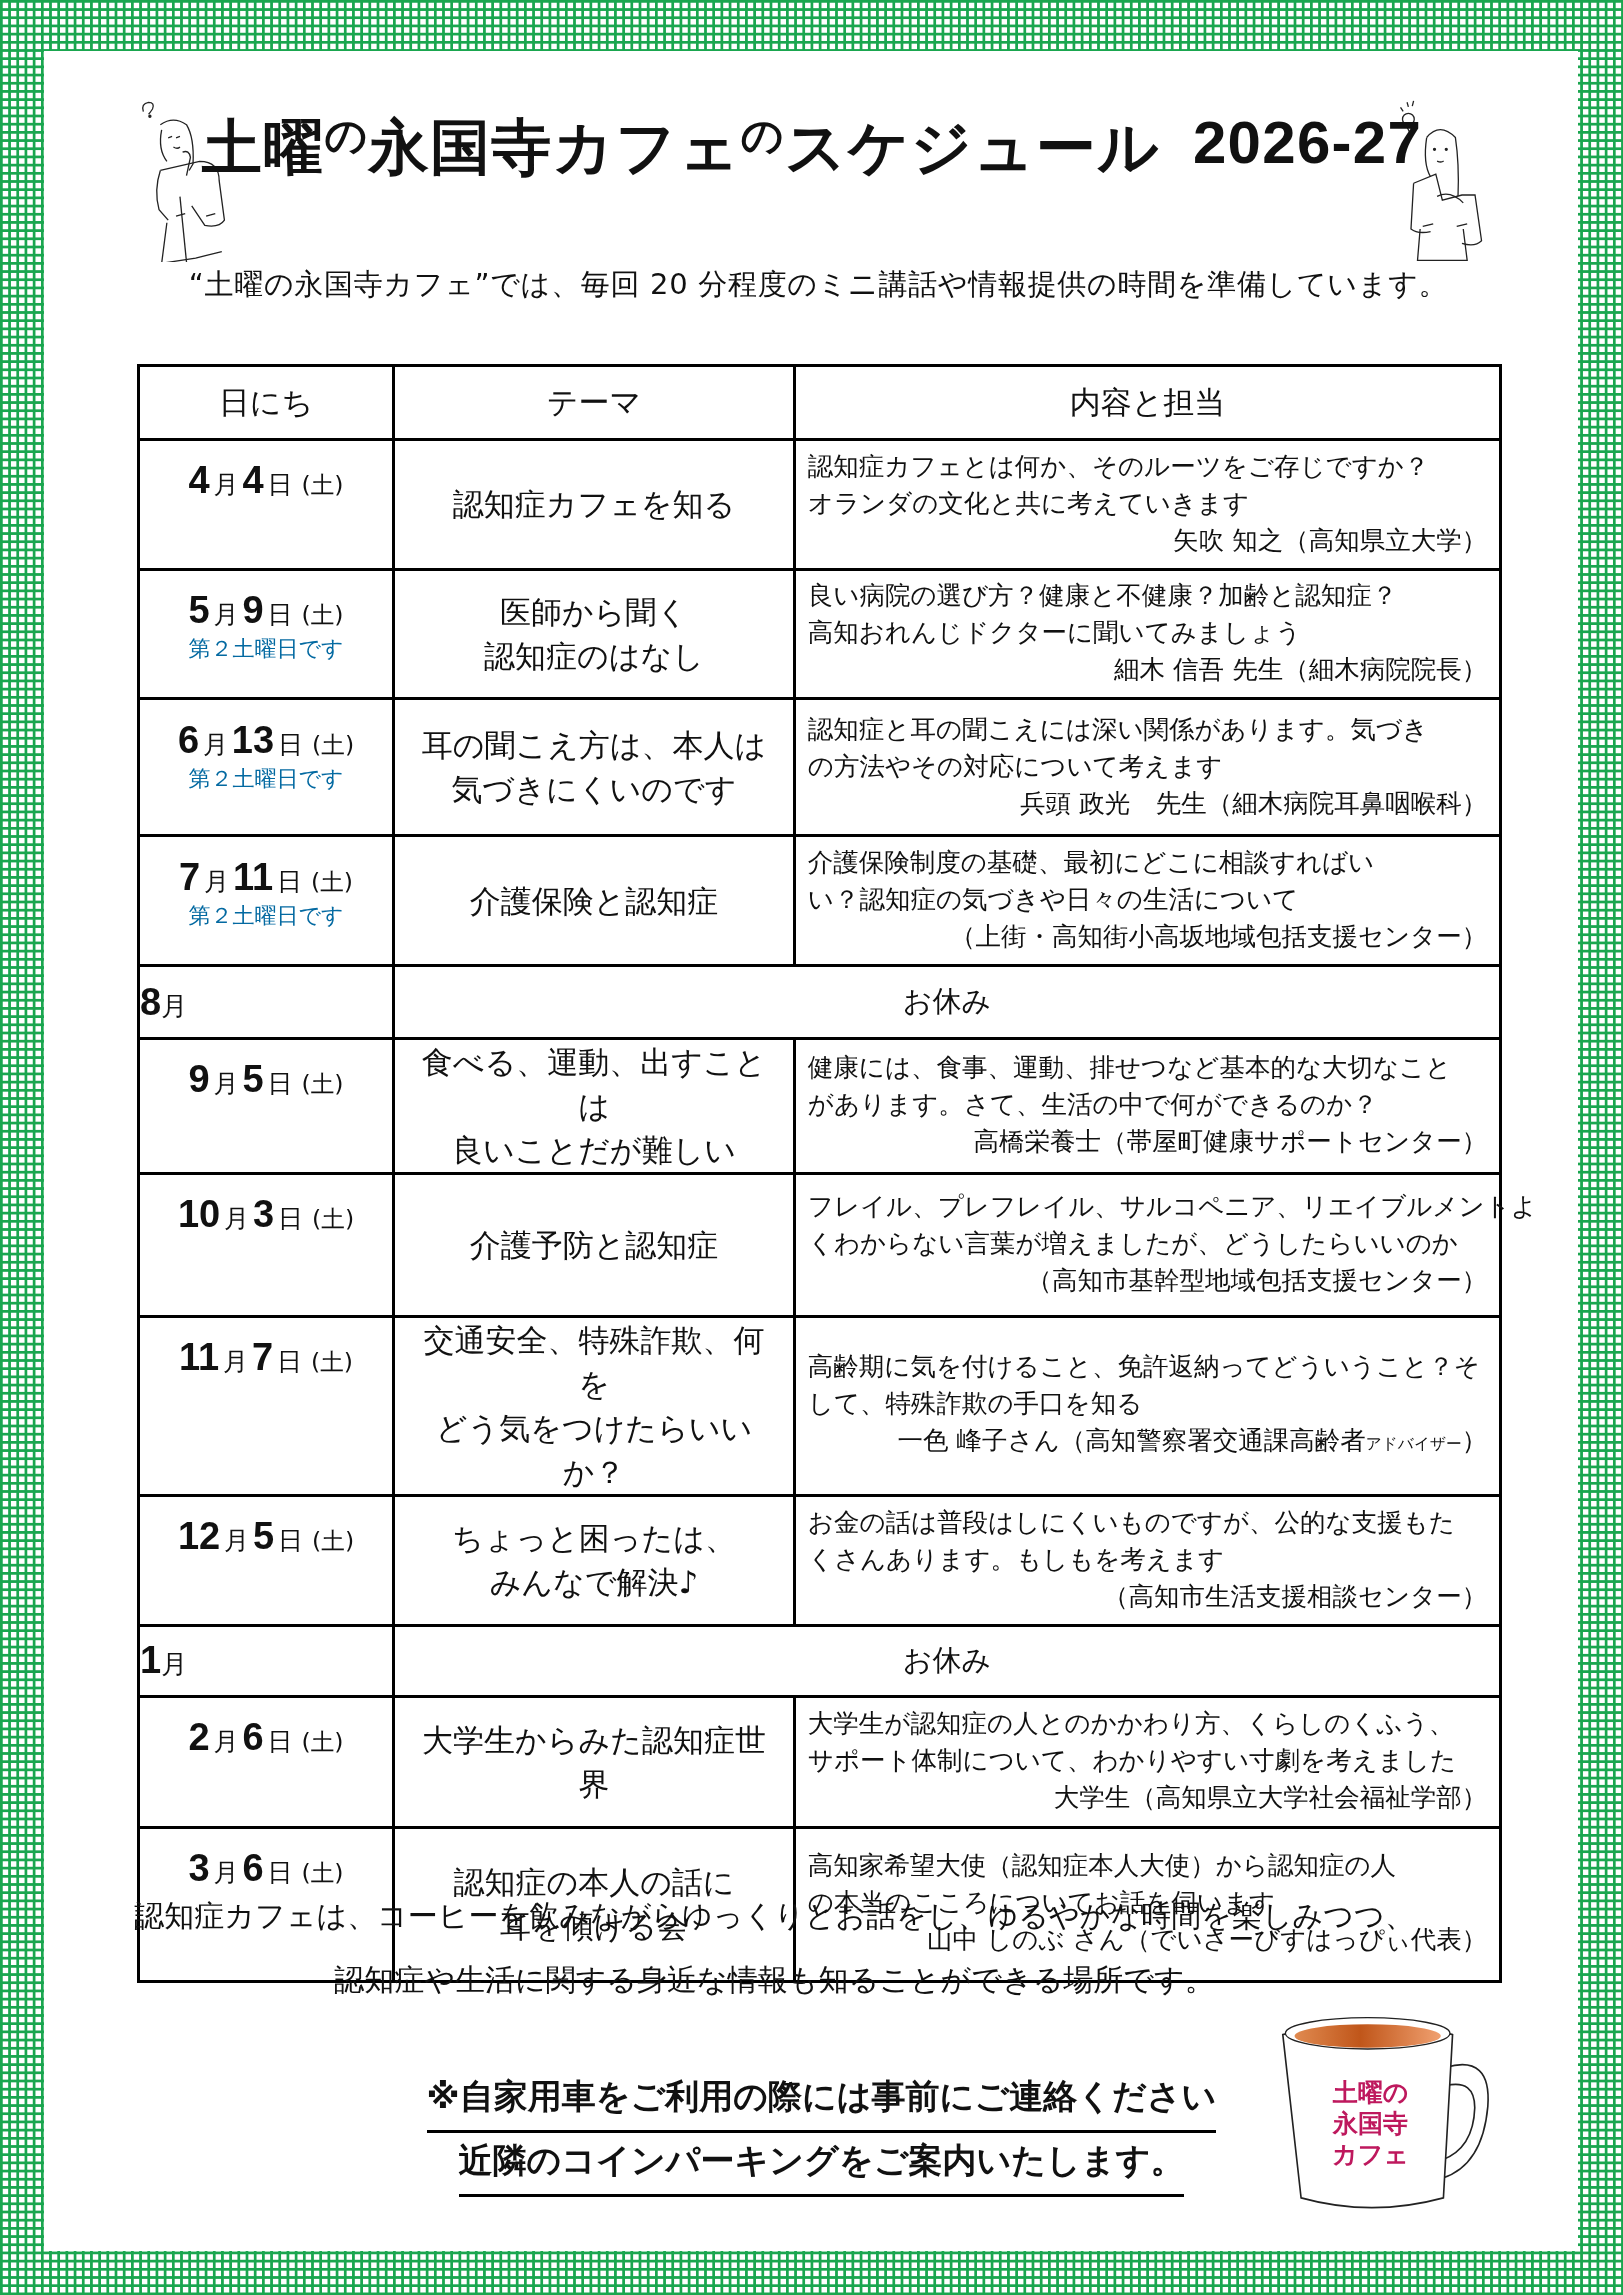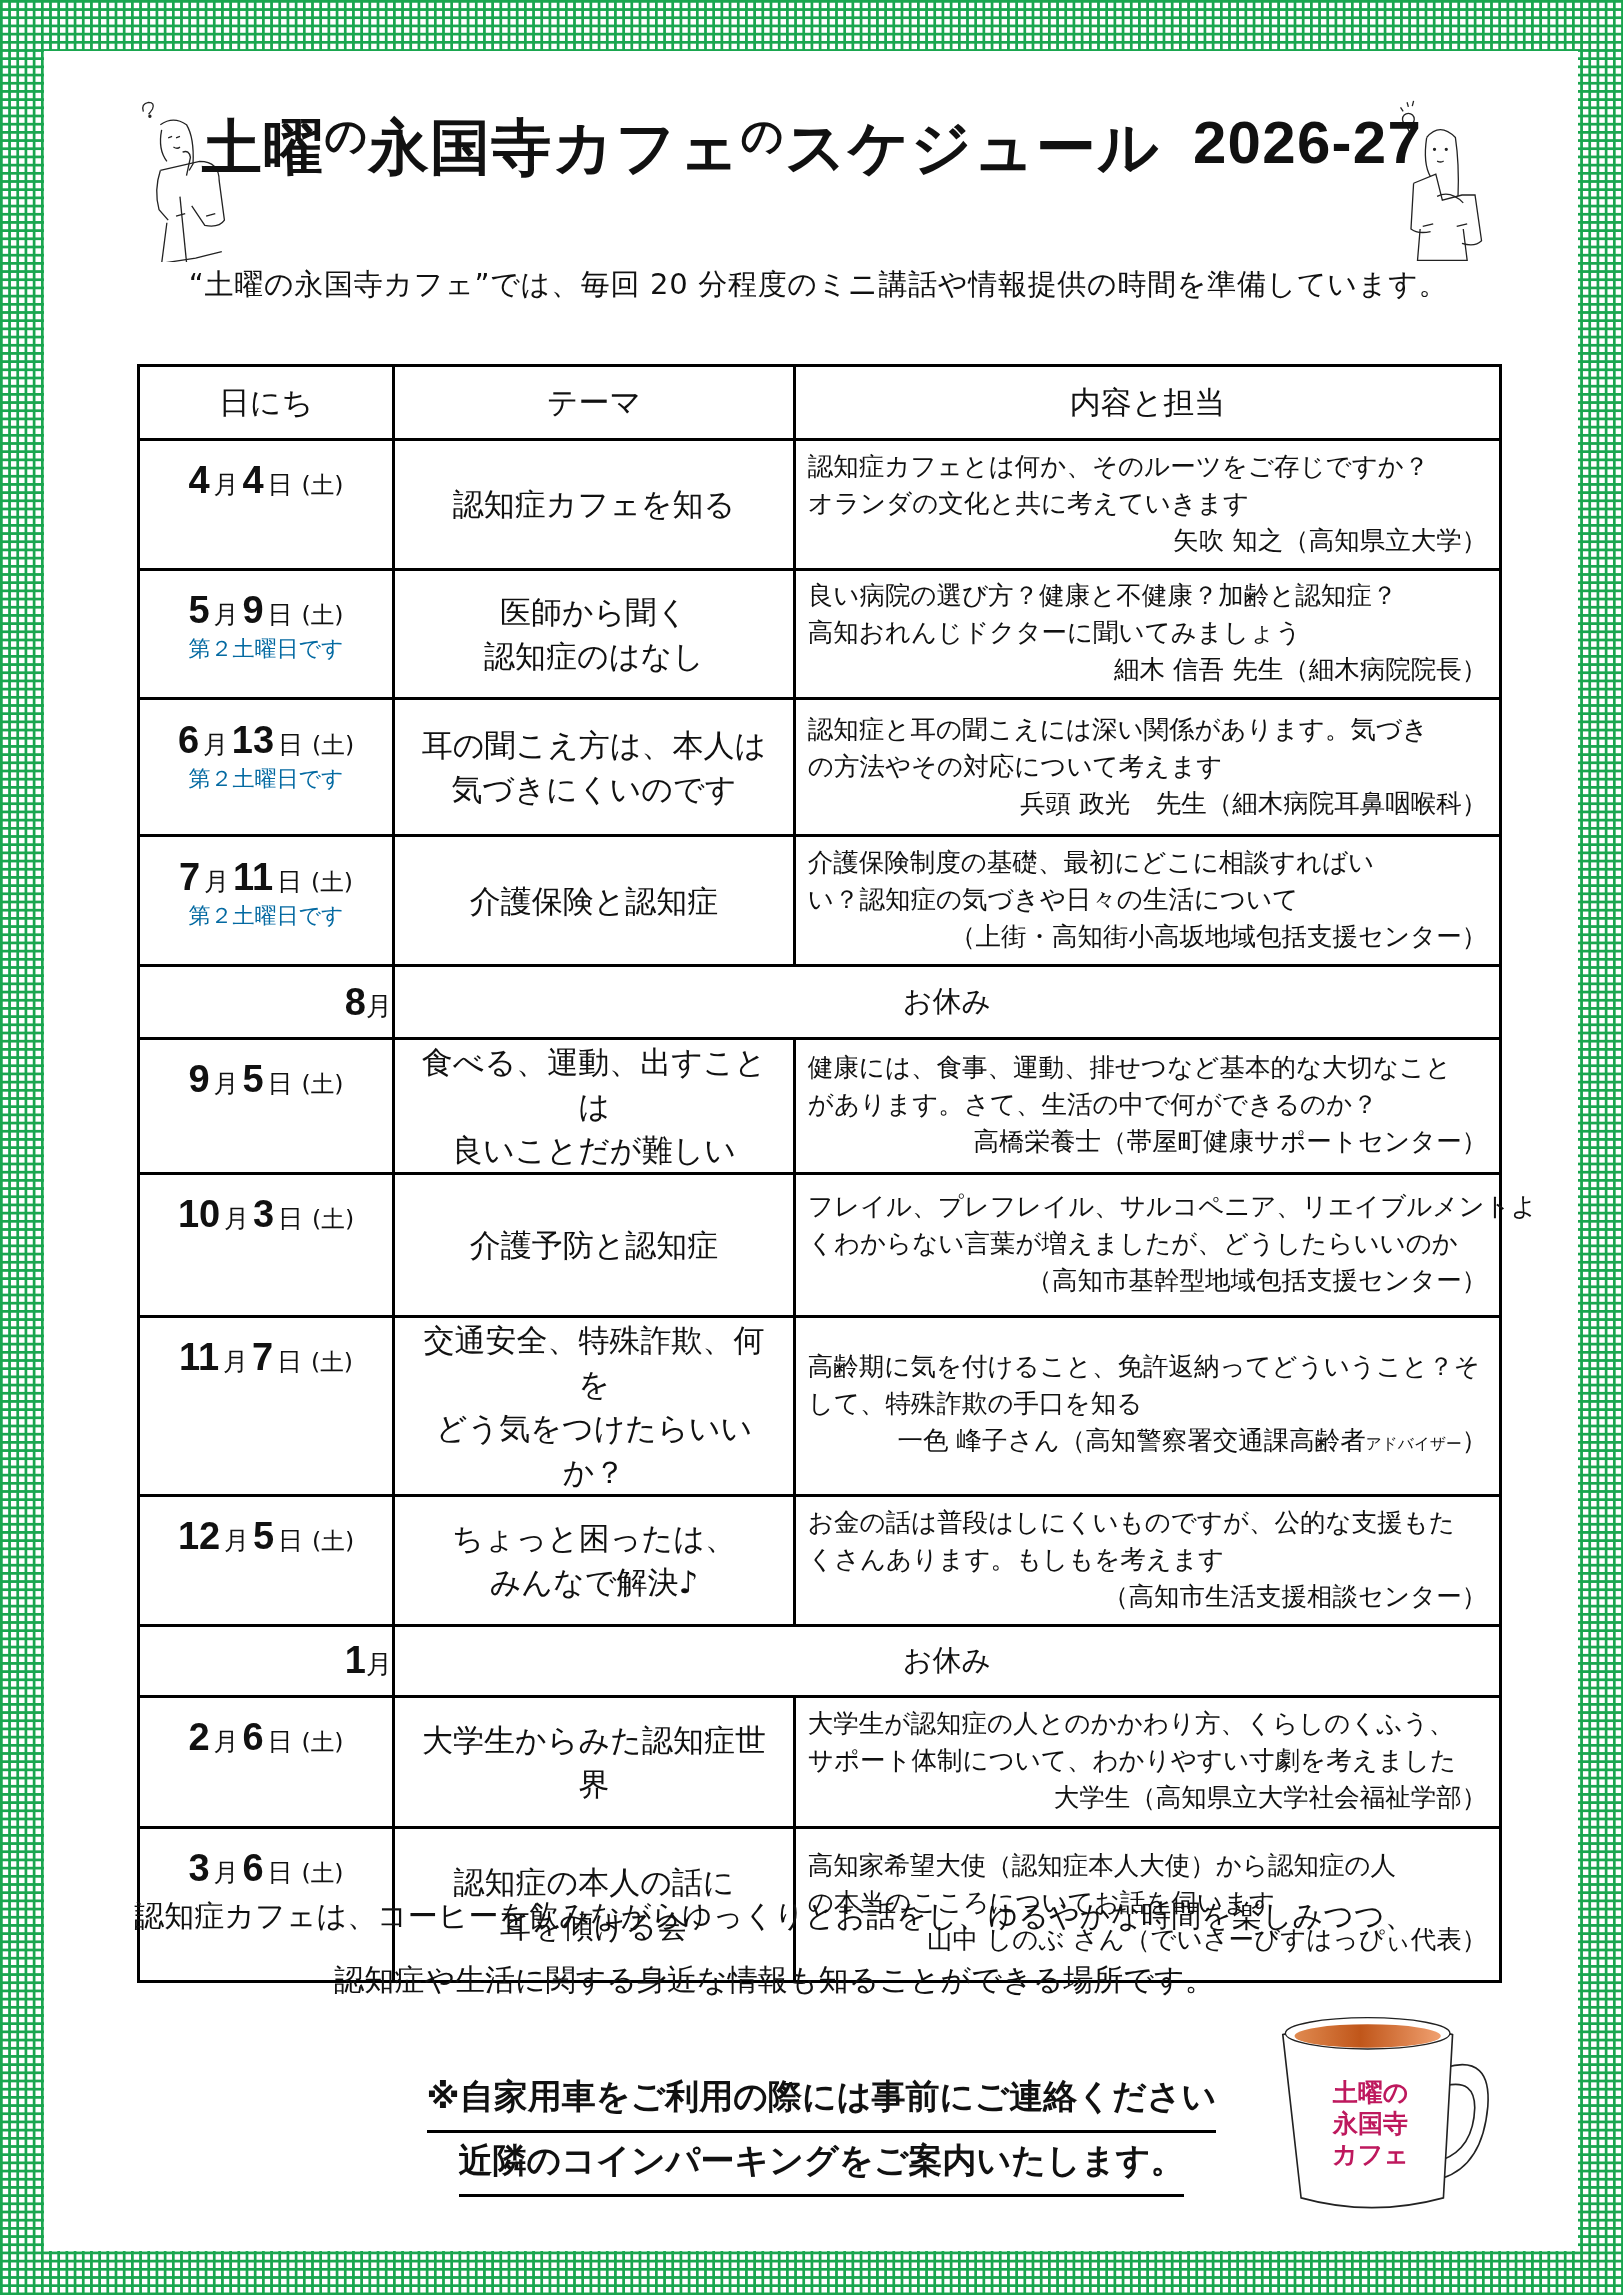--- a/index.html
+++ b/index.html
@@ -44,21 +44,21 @@
   table.schedule th { font-weight:normal; font-size:31px; height:71px; }
   .c-date { width:255px; }
   .c-theme { width:401px; }
   .c-detail { width:706px; }
   .date-cell { text-align:center; vertical-align:top !important; padding-top:18.3px !important; }
   .date-line { font-size:26px; white-space:nowrap; }
   .date-line .num { font-family:"Liberation Sans",sans-serif; font-weight:bold; font-size:38px; }
   .date-line .unit { font-size:25px; margin:0 3.9px; }
   .date-line .dow { font-size:23.6px; margin-left:5.2px; }
   .date-note { color:#0369a1; font-size:22px; margin-top:2px; }
-  .month-only { text-align:right; font-size:26px; }
+  .month-only { text-align:left; font-size:26px; }
   .month-only .num { font-family:"Liberation Sans",sans-serif; font-size:38px; font-weight:bold; }
   .theme-cell { text-align:center; font-size:31px; line-height:44px; padding:0 13px !important; }
   .detail-cell { font-size:25.5px; line-height:37px; padding:6.5px 11.8px 9.2px 11.8px !important; }
   .detail-cell .line { white-space:nowrap; }
   .detail-cell .who { text-align:right; white-space:nowrap; }
   .detail-cell .tiny { font-size:15.7px; }
   .closed-cell { text-align:center; font-size:29px; }
   .footer-p { position:absolute; left:0; width:1549px; text-align:center; font-size:30px; white-space:nowrap; }
   .notice {
     position:absolute; left:0; width:1623px; text-align:center;

